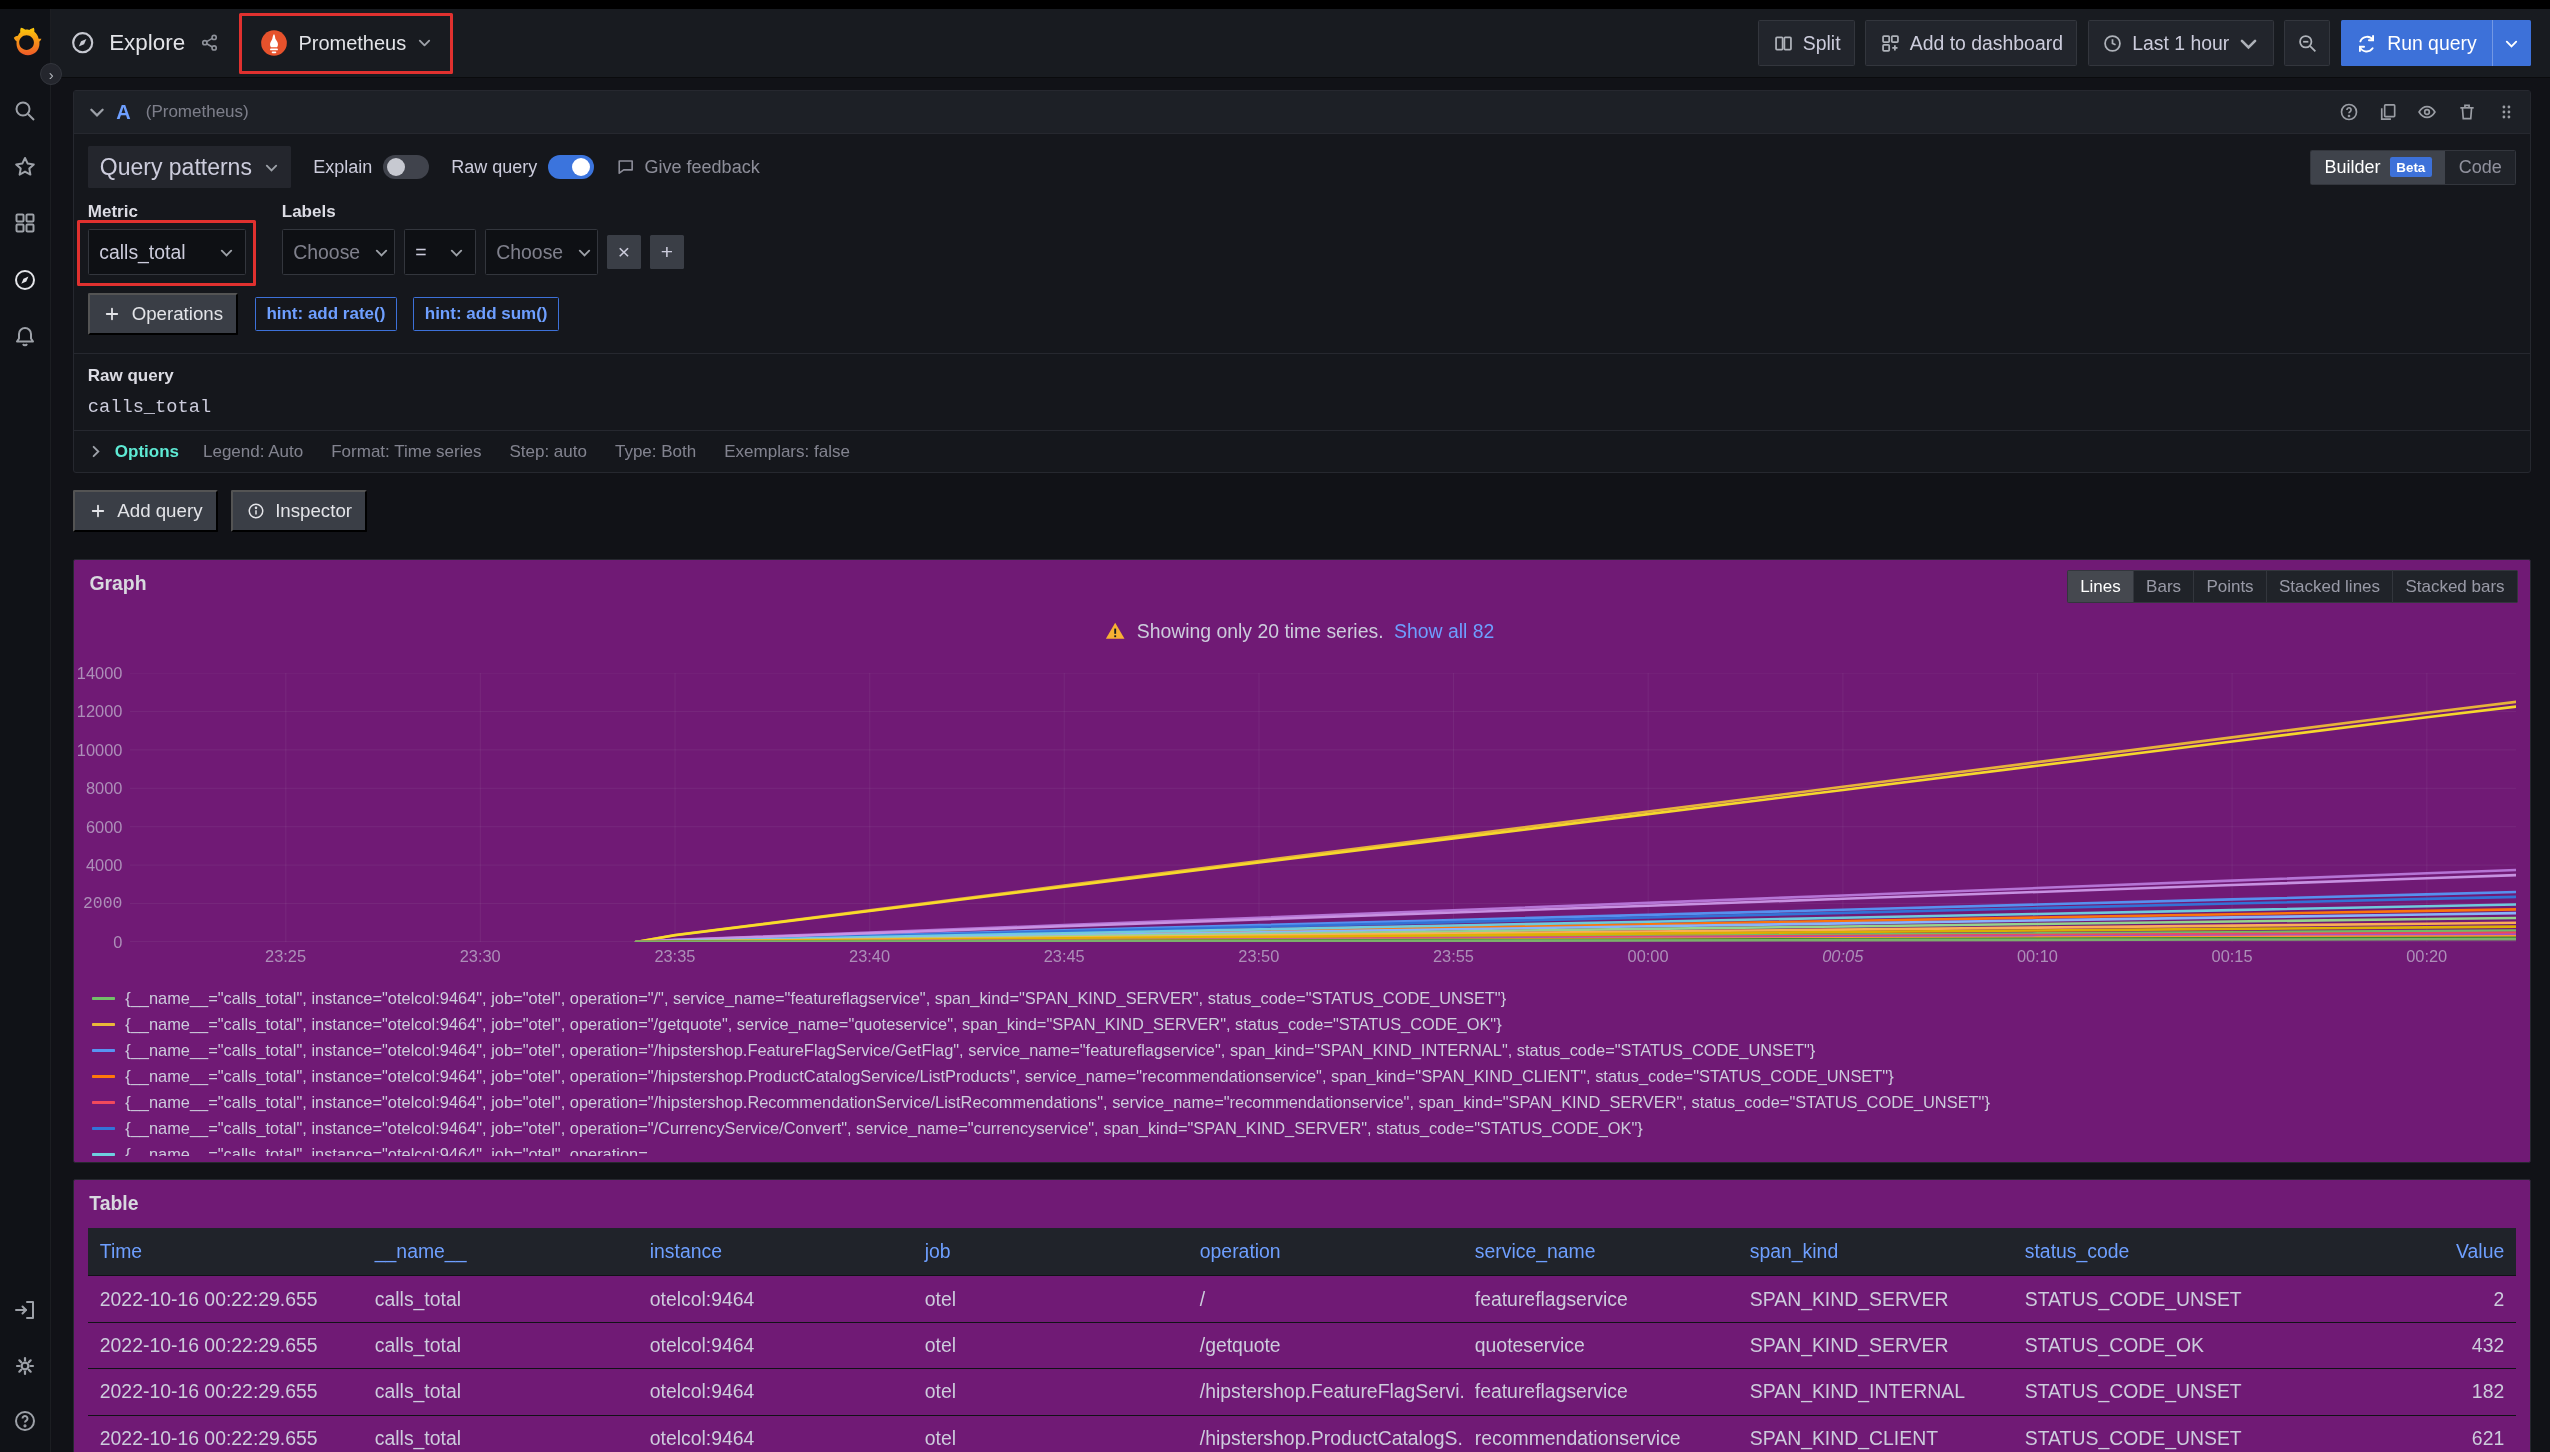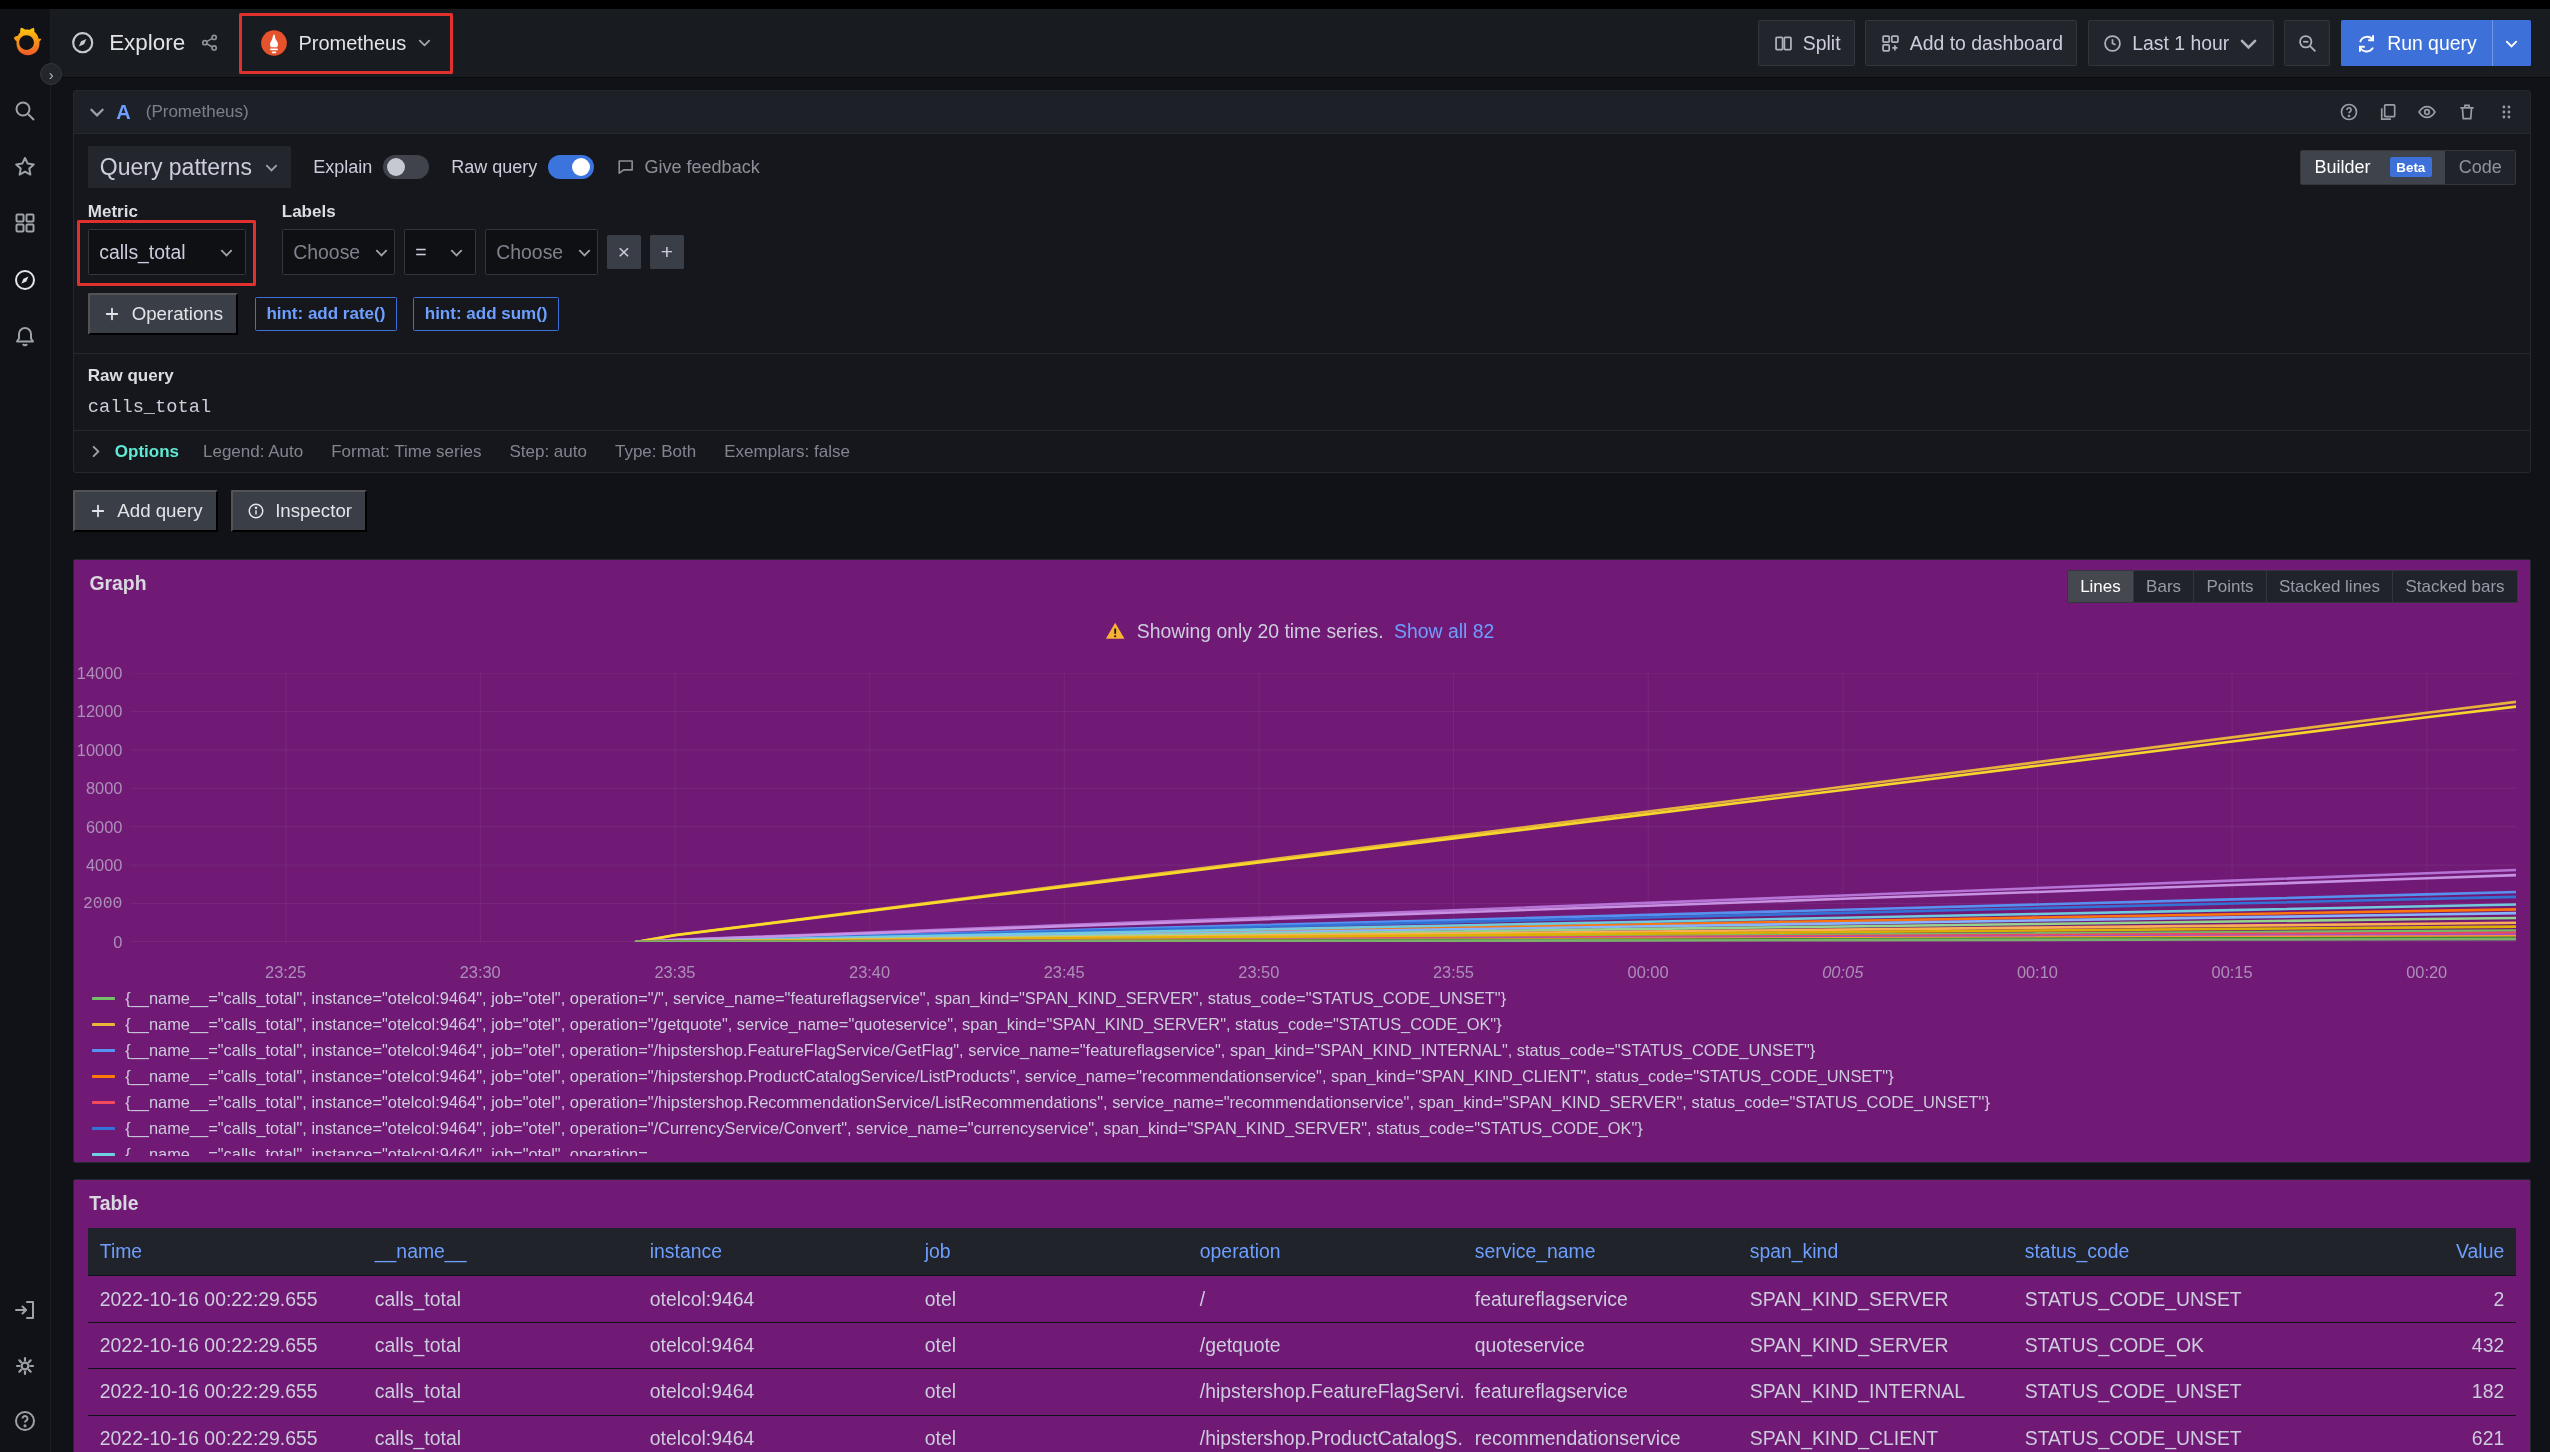--- a/index.html
+++ b/index.html
@@ -78,21 +78,21 @@
   .select-btn { display: flex; align-items: center; gap: 12px; background: #24262d; border-radius: 1.5px; padding: 7.5px 12px; font-size: 23px; color: #ccccdc; cursor: pointer; }
   .select-btn svg, .select svg { width: 15px; height: 15px; color: #9da1a8; flex-shrink: 0; }
   .toggle-group { display: flex; align-items: center; gap: 10.5px; font-size: 18px; color: #ccccdc; }
   .toggle { width: 46px; height: 24px; border-radius: 12px; background: #40434c; position: relative; cursor: pointer; }
   .toggle .knob { position: absolute; top: 3px; left: 3.7px; width: 18px; height: 18px; border-radius: 50%; background: #c7c9d1; }
   .toggle.on { background: #3b74dd; }
   .toggle.on .knob { left: auto; right: 3.7px; background: #fff; }
   .feedback { display: flex; gap: 9px; color: rgba(204,204,220,0.65); font-size: 18px; align-items: center; cursor: pointer; }
   .feedback svg { width: 19.4px; height: 19.4px; }
   .builder-toggle { margin-left: auto; display: flex; border: 0.7px solid #33363d; border-radius: 1.5px; overflow: hidden; font-size: 18px; }
-  .bt-seg { padding: 6px 13.4px; display: flex; gap: 19px; align-items: center; background: #202329; color: rgba(204,204,220,0.65); cursor: pointer; }
+  .bt-seg { padding: 6px 13.4px; display: flex; gap: 9px; align-items: center; background: #202329; color: rgba(204,204,220,0.65); cursor: pointer; }
   .bt-seg.active { background: #3f434b; color: #fff; }
   .beta { background: #3d71d9; color: #fff; font-size: 13.4px; padding: 2.2px 6.7px; border-radius: 2.2px; font-weight: 700; }
 
   .q-fields { display: flex; gap: 36px; padding: 4.5px 13.4px 16.4px; align-items: flex-start; }
   .field-label { font-size: 17px; font-weight: 700; color: #dcdce4; margin-bottom: 7.5px; }
   .select {
     display: flex; align-items: center; justify-content: space-between; gap: 13.4px;
     background: #0e1014; border: 0.7px solid #33363d; border-radius: 1.5px;
     padding: 0 10.5px; height: 46px; font-size: 19.4px; cursor: pointer; color: #ccccdc;
   }
@@ -133,21 +133,21 @@
   .warning-row { display: flex; justify-content: center; align-items: center; gap: 10.5px; margin: 25.4px 0 30px; font-size: 19.4px; }
   .warning-row svg { width: 22.4px; height: 22.4px; }
   .warning-link { color: #6e9fff; cursor: pointer; }
 
   .chart-wrap { display: flex; }
   .y-axis { width: 48px; position: relative; height: 269px; font-size: 16.4px; color: rgba(204,204,220,0.65); flex-shrink: 0; }
   .y-tick { position: absolute; right: 7.5px; transform: translateY(-50%); }
   .plot { flex: 1; position: relative; height: 269px; }
   .plot svg { position: absolute; inset: 0; width: 100%; height: 100%; }
   .x-axis { margin-left: 48px; position: relative; height: 33px; font-size: 16.4px; color: rgba(204,204,220,0.65); }
-  .x-tick { position: absolute; top: 21px; transform: translateX(-50%); }
+  .x-tick { position: absolute; top: 5px; transform: translateX(-50%); }
   .grid { stroke: rgba(204,204,220,0.08); stroke-width: 1; vector-effect: non-scaling-stroke; }
   .grid-zero { stroke: rgba(204,204,220,0.14); }
   .sline { stroke-width: 2.6; vector-effect: non-scaling-stroke; fill: none; stroke-linejoin: round; stroke-linecap: round; opacity: 0.97; }
 
   .legend { margin: 10.5px 0 0 10.5px; height: 170px; overflow: hidden; font-size: 16.4px; }
   .legend-row { display: flex; align-items: center; gap: 10.5px; height: 26px; white-space: nowrap; overflow: hidden; cursor: pointer; }
   .dash { width: 22.4px; height: 3px; border-radius: 0.7px; flex-shrink: 0; }
 
   
   .table-panel { margin-top: 16.4px; padding: 12px 13.4px 0; overflow: hidden; }

